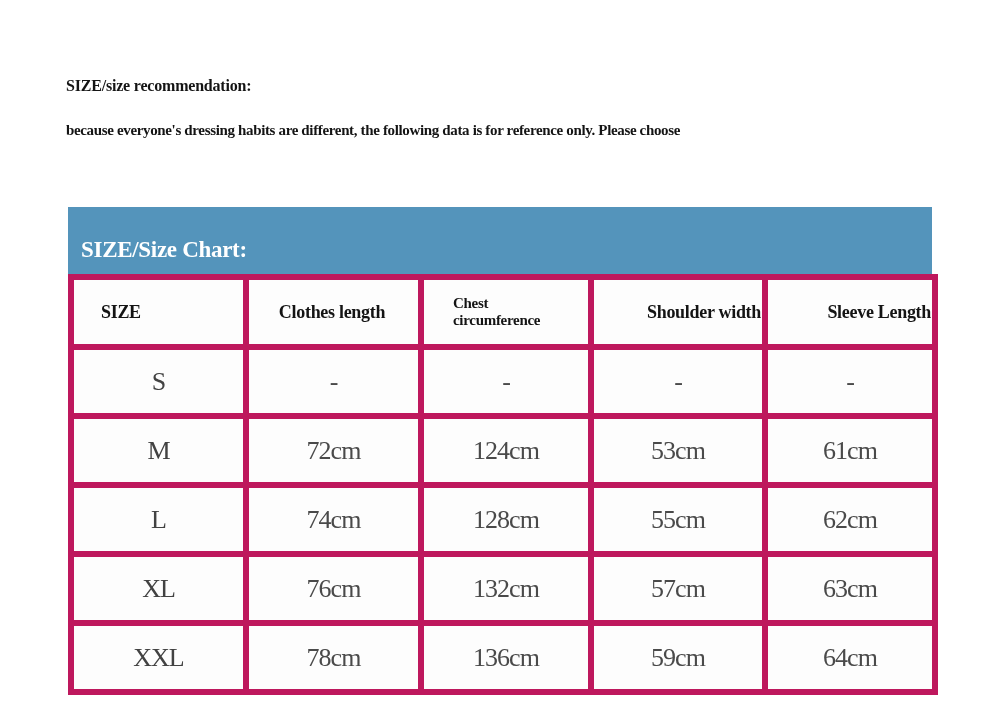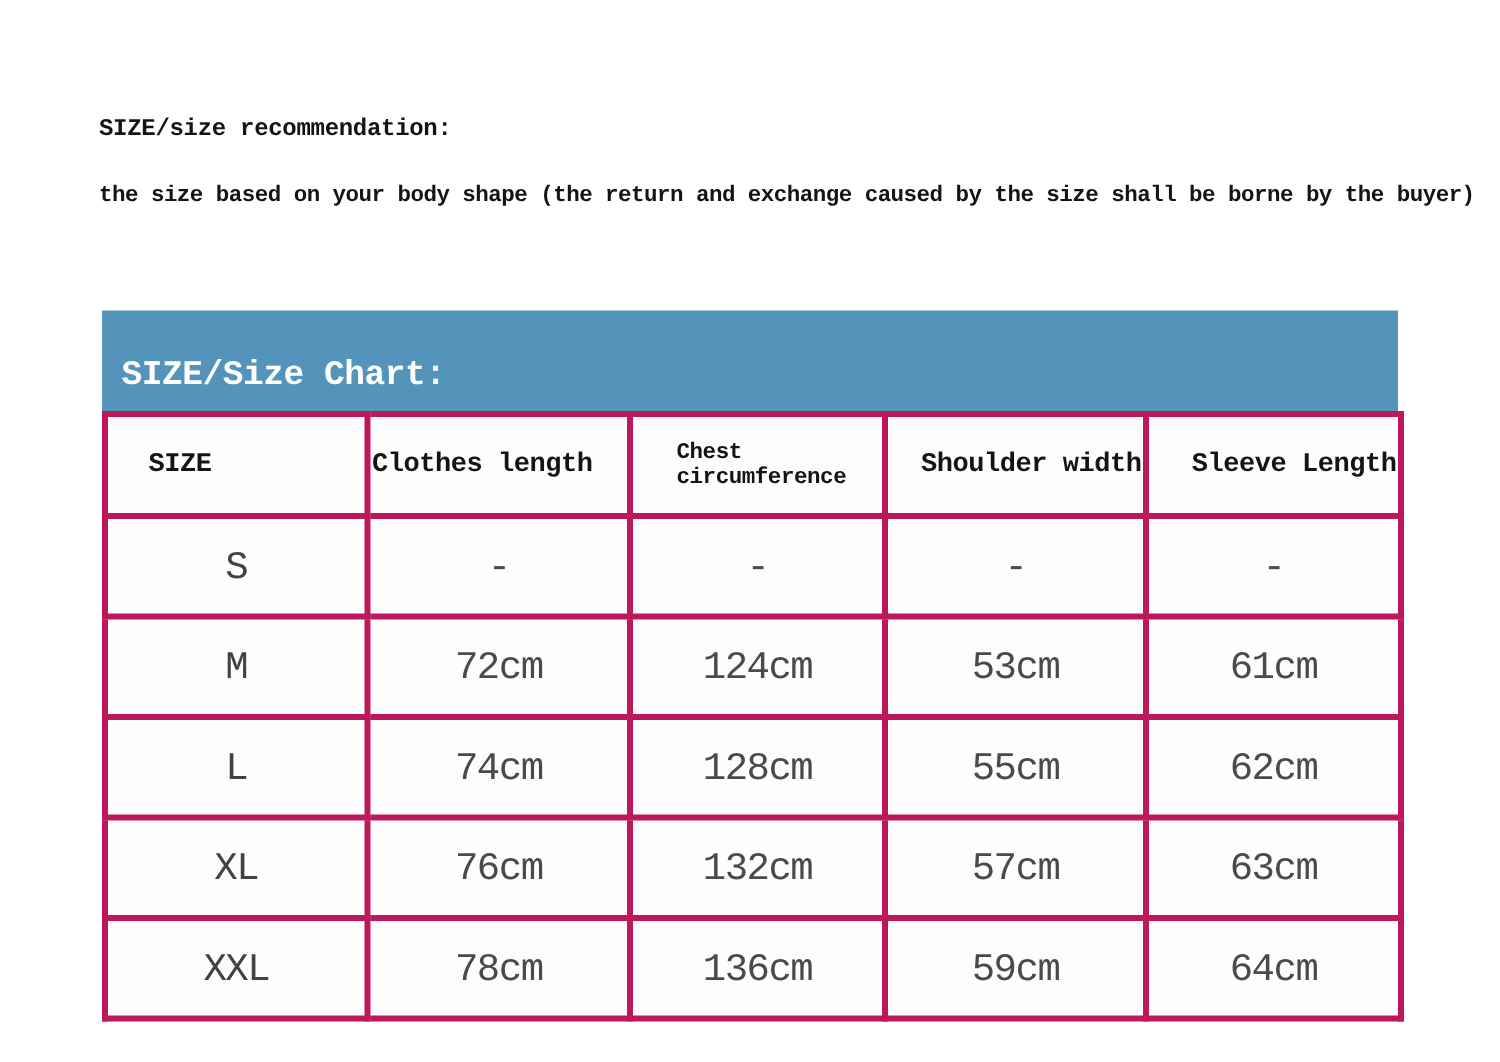--- a/index.html
+++ b/index.html
@@ -1,20 +1,20 @@
 <!DOCTYPE html>
 <html><head>
 <meta charset="utf-8">
 <style>
   html,body{margin:0;padding:0;background:#ffffff;}
   .page{
     position:relative;
     width:1000px;height:708px;
     background:#ffffff;
-    font-family:Liberation Mono, monospace;
+    font-family:Liberation Serif, serif;
     overflow:hidden;
   }
   .rec-heading{
     position:absolute;left:66px;top:77px;
     font-size:16px;font-weight:700;color:#141414;
     letter-spacing:-0.2px;
   }
   .rec-paragraph{
     position:absolute;left:66px;top:121px;
     font-size:15px;font-weight:700;color:#141414;
@@ -32,51 +32,51 @@
     color:#ffffff;font-weight:700;font-size:23px;
     padding-left:13px;letter-spacing:-0.3px;
   }
   table.size-table{
     position:absolute;left:68px;top:274px;
     width:864px;border-collapse:collapse;table-layout:fixed;
     background:#fdfdfd;
   }
   table.size-table th,
   table.size-table td{
-    border:4px solid #be185d;
+    border:6px solid #be185d;
     vertical-align:middle;
   }
   thead th{
     height:62px;
     font-size:18px;font-weight:700;color:#141414;
     letter-spacing:-0.3px;
   }
   th.col-size{text-align:left;padding-left:27px;}
-  th.col-clothes{text-align:left;padding-right:4px;}
+  th.col-clothes{text-align:center;padding-right:4px;}
   th.col-chest{
     text-align:left;padding-left:29px;padding-right:14px;
     font-size:15px;line-height:17px;margin-left:48px;
   }
   th.col-shoulder,th.col-sleeve{text-align:right;padding-left:19px;}
   tbody td{
     height:61px;text-align:center;
     font-size:26px;font-weight:400;color:#4a4a4a;
     letter-spacing:-1px;
   }
   tbody td.size-cell{color:#424242;}
 </style>
 </head>
 <body>
 
 <div class="page">
 
   <div class="rec-heading">SIZE/size recommendation:</div>
 
   <div class="rec-paragraph">
-    <span>the size based on your body shape (the return and exchange caused by the size shall be borne by the buyer)</span>
+    <span>because everyone's dressing habits are different, the following data is for reference only. Please choose</span>
   </div>
 
   <div class="chart-title-bar">
     <span class="bar-title">SIZE/Size Chart:</span>
   </div>
 
   <table class="size-table">
     <colgroup>
       <col style="width:175px">
       <col style="width:175px">

